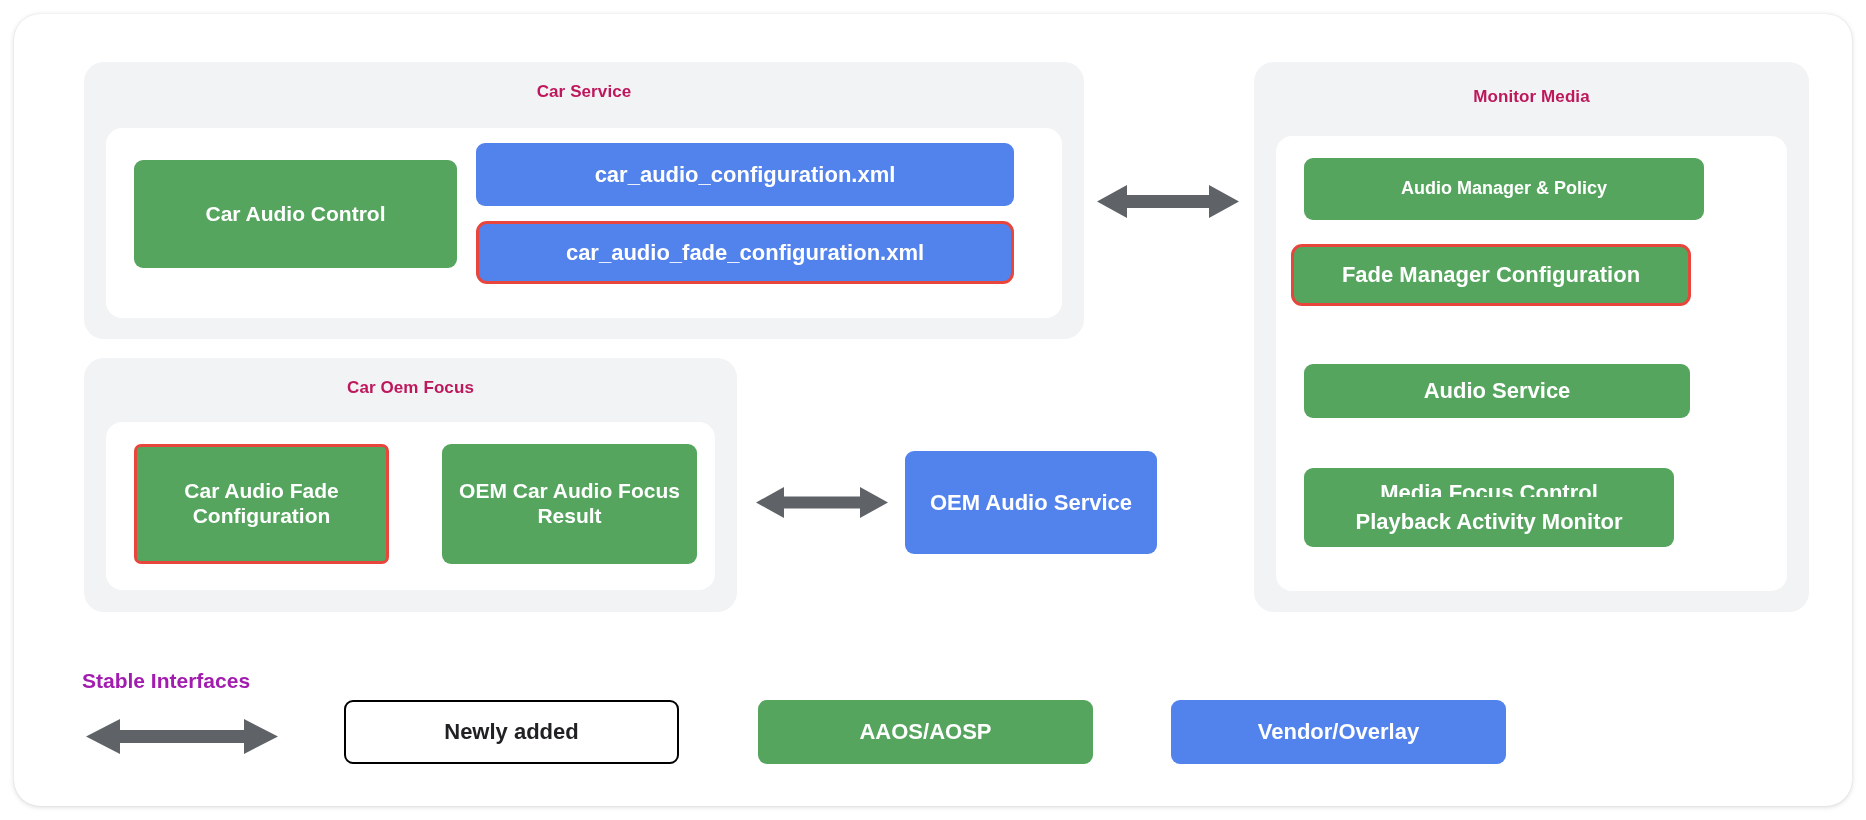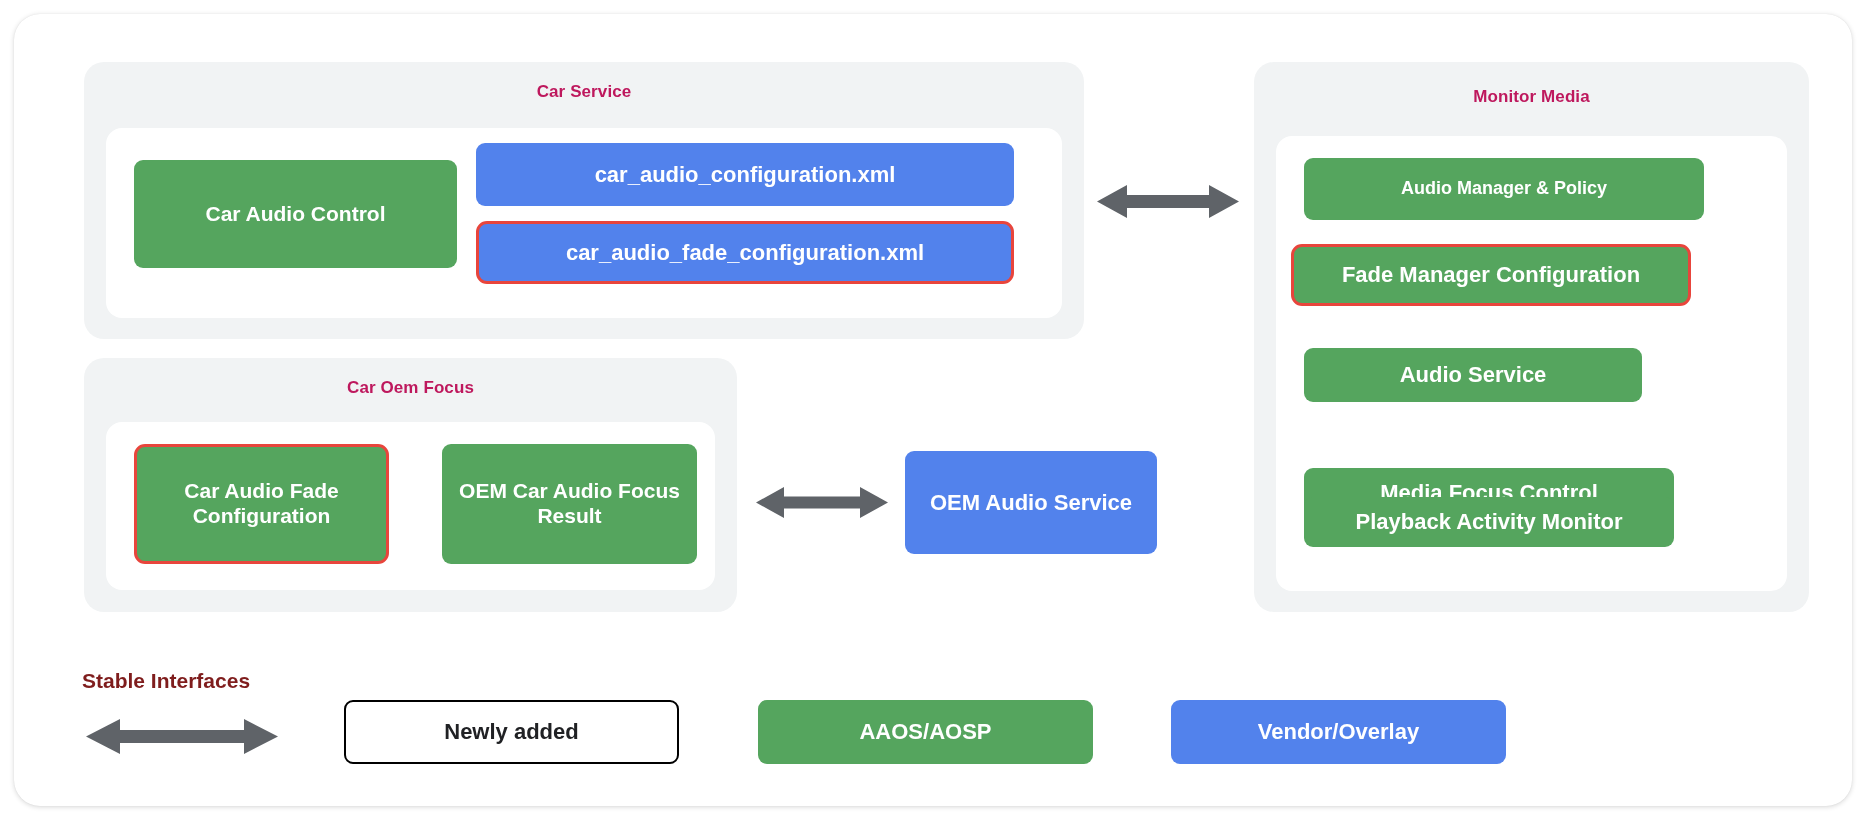--- a/index.html
+++ b/index.html
@@ -80,21 +80,21 @@
 
   
   .arrow {
     position: absolute;
   }
 
   .legend-label {
     position: absolute;
     font-size: 21px;
     font-weight: bold;
-    color: #7f1d1d;
+    color: #a21caf;
   }
 </style>
 </head>
 <body>
 
 <div class="canvas">
   <div class="page-card">
 
     <div class="group" style="left:70px; top:48px; width:1000px; height:277px;">
       <div class="group-title" style="top:20px;">Car Service</div>
@@ -112,21 +112,21 @@
           <span>car_audio_fade_configuration.xml</span>
         </div>
 
       </div>
     </div>
 
     <div class="group" style="left:70px; top:344px; width:653px; height:254px;">
       <div class="group-title" style="top:20px;">Car Oem Focus</div>
       <div class="inner-card" style="left:22px; top:64px; width:609px; height:168px;">
 
-        <div class="node green outlined" style="left:28px; top:22px; width:255px; height:120px; font-size:21px;">
+        <div class="node green outlined" style="left:28px; top:22px; width:255px; height:120px; font-size:21px;border-radius:7px;">
           <span>Car Audio Fade Configuration</span>
         </div>
 
         <div class="node green" style="left:336px; top:22px; width:255px; height:120px; font-size:21px;">
           <span>OEM Car Audio Focus Result</span>
         </div>
 
       </div>
     </div>
 
@@ -139,21 +139,21 @@
       <div class="inner-card" style="left:22px; top:74px; width:511px; height:455px;">
 
         <div class="node green" style="left:28px; top:22px; width:400px; height:62px; font-size:18px;">
           <span>Audio Manager &amp; Policy</span>
         </div>
 
         <div class="node green outlined" style="left:15px; top:108px; width:400px; height:62px; font-size:22px;">
           <span>Fade Manager Configuration</span>
         </div>
 
-        <div class="node green" style="left:28px; top:212px; width:338px; height:54px; font-size:22px;">
+        <div class="node green" style="left:28px; top:228px; width:386px; height:54px; font-size:22px;">
           <span>Audio Service</span>
         </div>
 
         <div class="node green" style="left:28px; top:292px; width:370px; height:50px; font-size:22px;margin-top:40px;">
           <span>Media Focus Control</span>
         </div>
 
         <div class="node green" style="left:28px; top:361px; width:370px; height:50px; font-size:22px;">
           <span>Playback Activity Monitor</span>
         </div>

